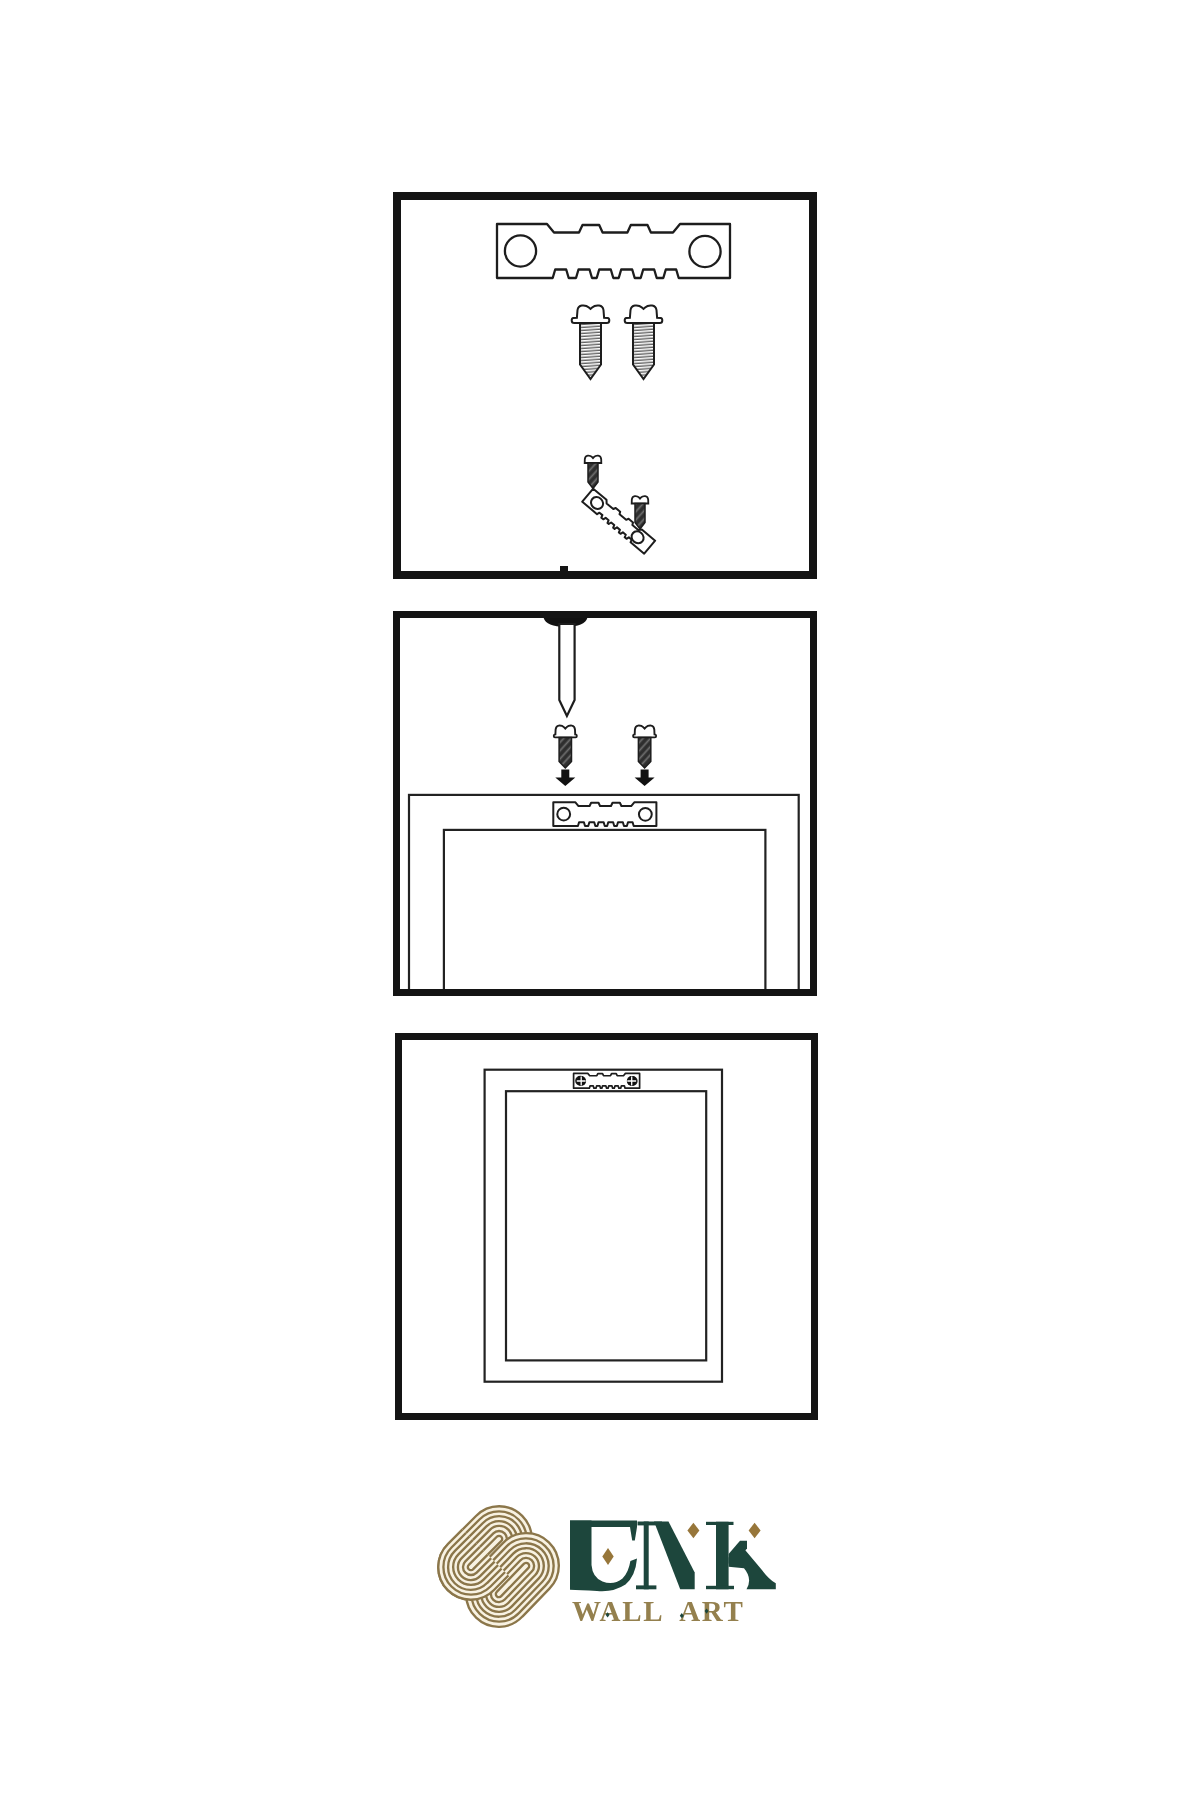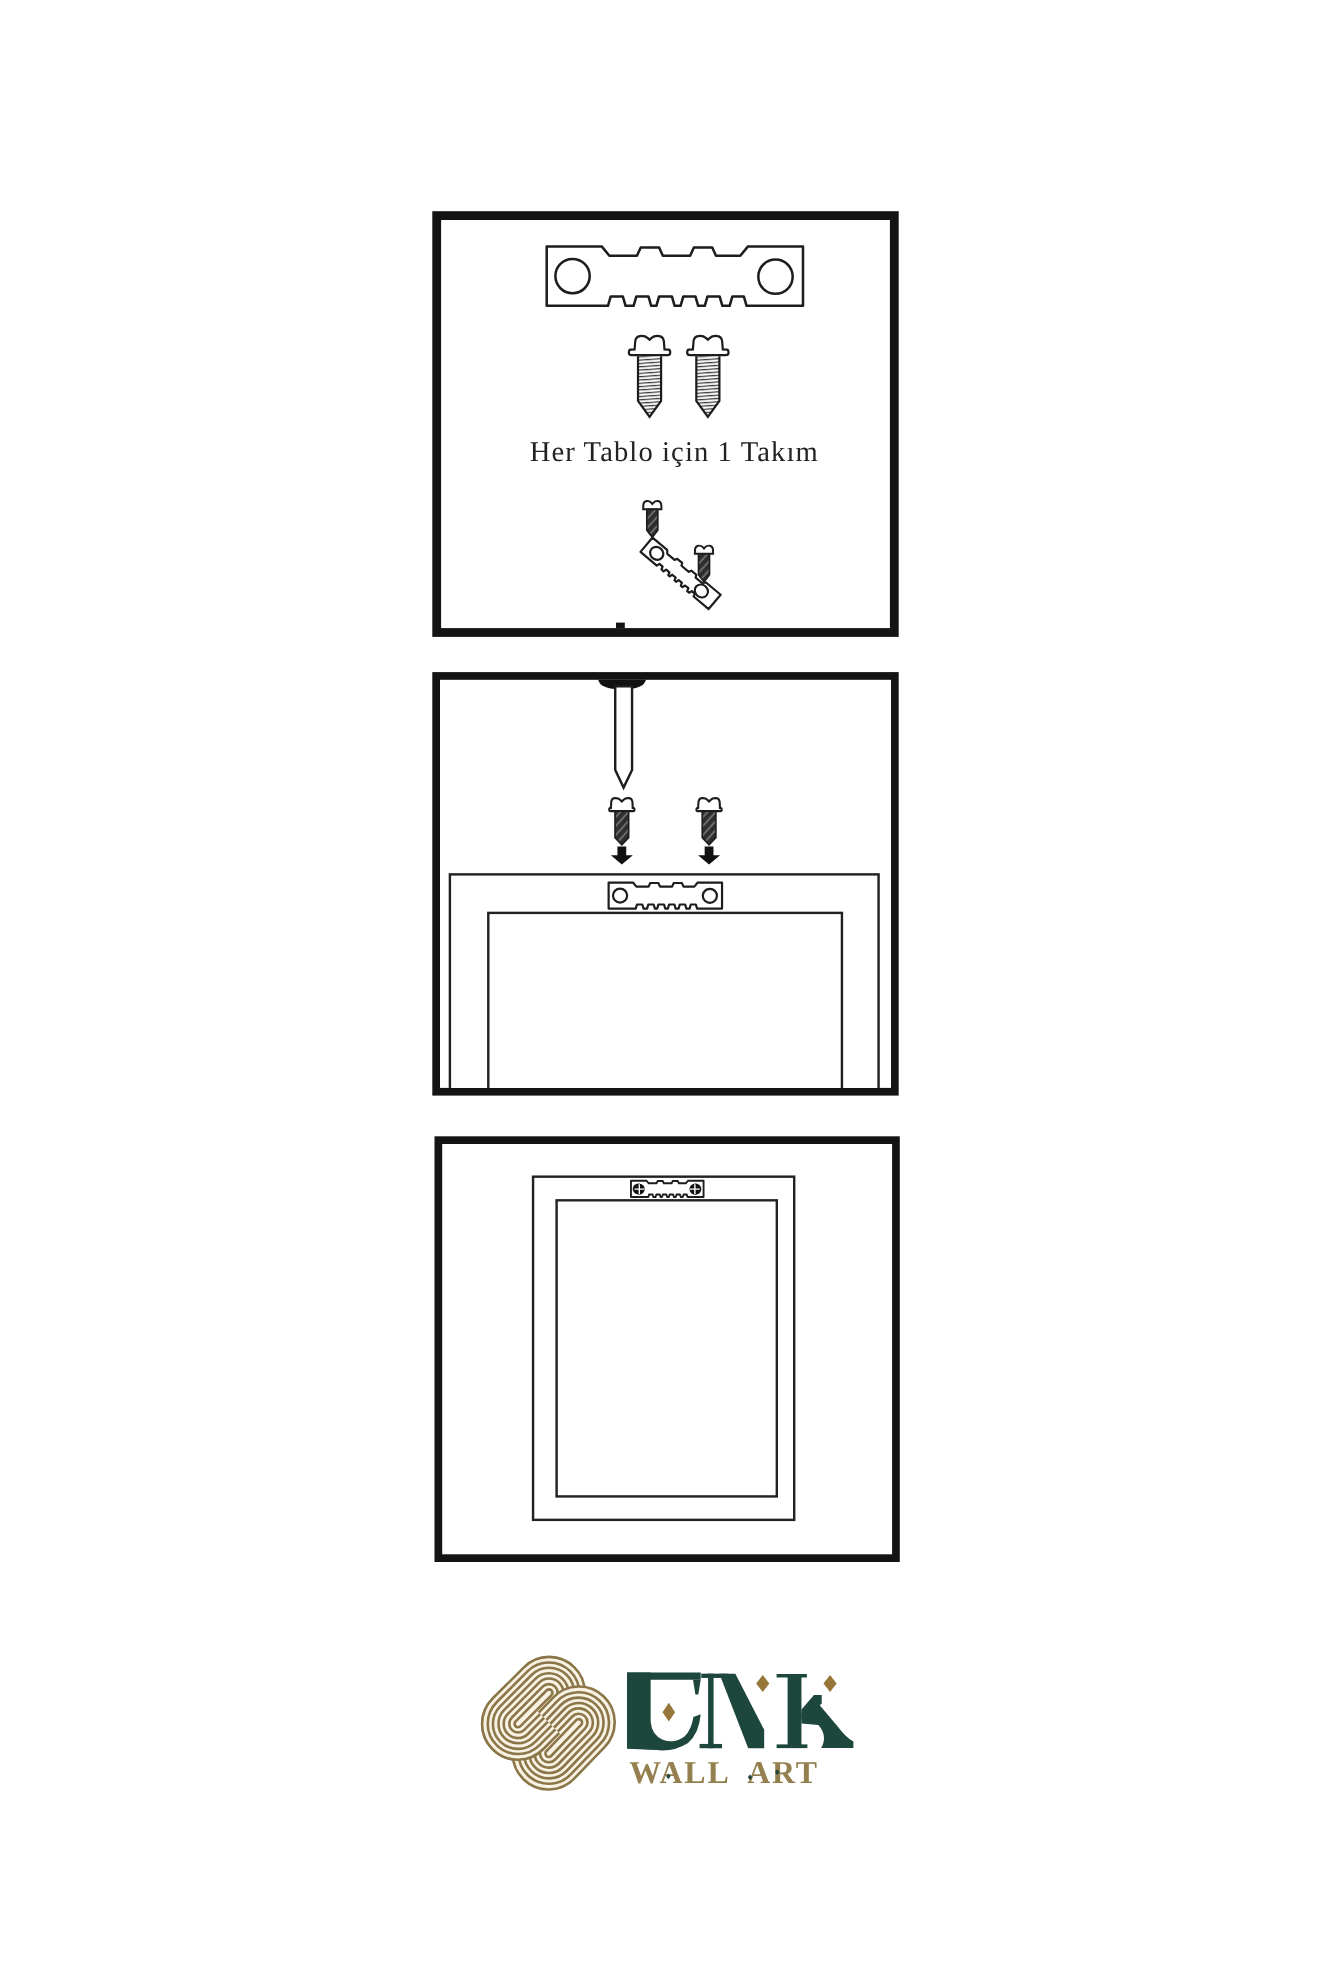--- a/index.html
+++ b/index.html
@@ -49,21 +49,20 @@
 <circle cx="35" cy="27" r="18" fill="#fff" stroke="#1d1d1d" stroke-width="2" vector-effect="non-scaling-stroke"></circle>
 <circle cx="188" cy="27.5" r="18" fill="#fff" stroke="#1d1d1d" stroke-width="2" vector-effect="non-scaling-stroke"></circle>
 </g>
 
 <g transform="translate(640,495.5) rotate(0)">
 <path d="M-8.3,8 L-8.2,4.2 Q-7.9,0.8 -5.2,0.55 Q-2.5,0.35 -1.1,1.9 L0,3.1 L1.1,1.9 Q2.5,0.35 5.2,0.55 Q7.9,0.8 8.2,4.2 L8.3,8 Z" fill="#fff" stroke="#1d1d1d" stroke-width="1.8"></path>
 <path d="M-5,8 H5 V27 L0,33.5 L-5,27 Z" fill="url(#dks)" stroke="#1d1d1d" stroke-width="1.5"></path>
 </g>
 </svg>
 
-<div style="position:absolute;left:401px;top:396px;width:424px;text-align:center;font-family:'Liberation Serif',serif;font-size:26px;color:#222;letter-spacing:1px;">Her Tablo için 1 Takım</div>
 
 <div style="position:absolute;left:560px;top:566px;width:8px;height:5px;background:#141414;"></div>
 
 <div class="panel" style="left:393px;top:611px;width:424px;height:385px;border-width:7px;"></div>
 <svg style="position:absolute;left:400px;top:618px;" width="410" height="371" viewBox="400 618 410 371">
 
 <g>
 <path d="M543.5,617 Q545,626.8 565.5,626.8 Q586,626.8 587.5,617 Z" fill="#111"></path>
 <path d="M559.3,624 H574.6 L574.6,700 L566.9,716 L559.3,700 Z" fill="#fff" stroke="#1d1d1d" stroke-width="2.2"></path>
 </g>

